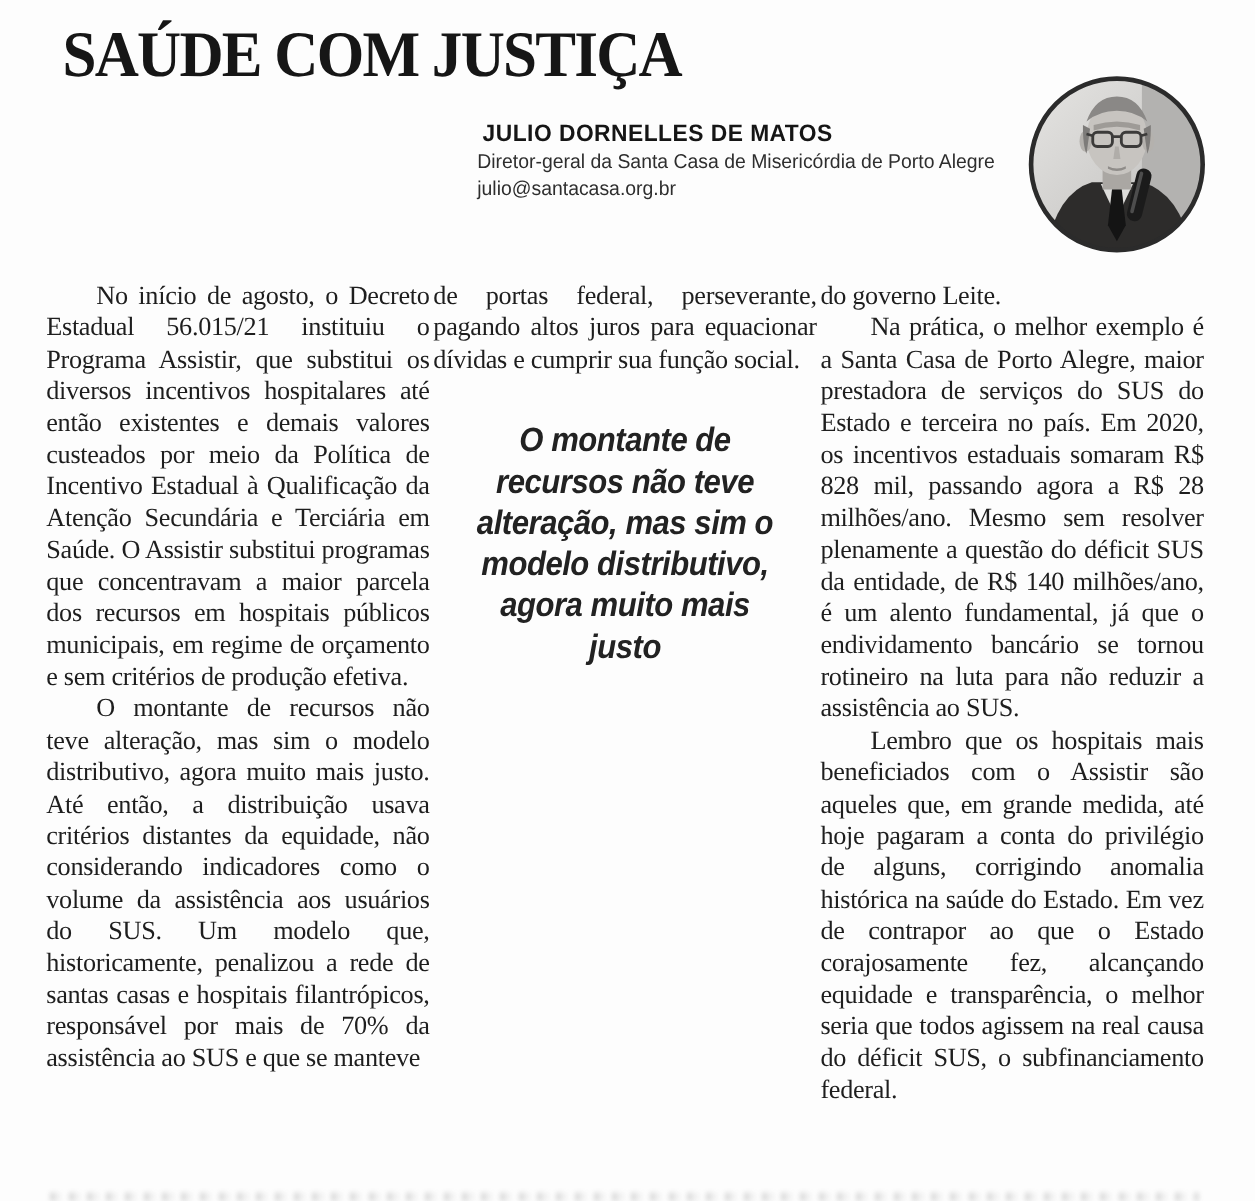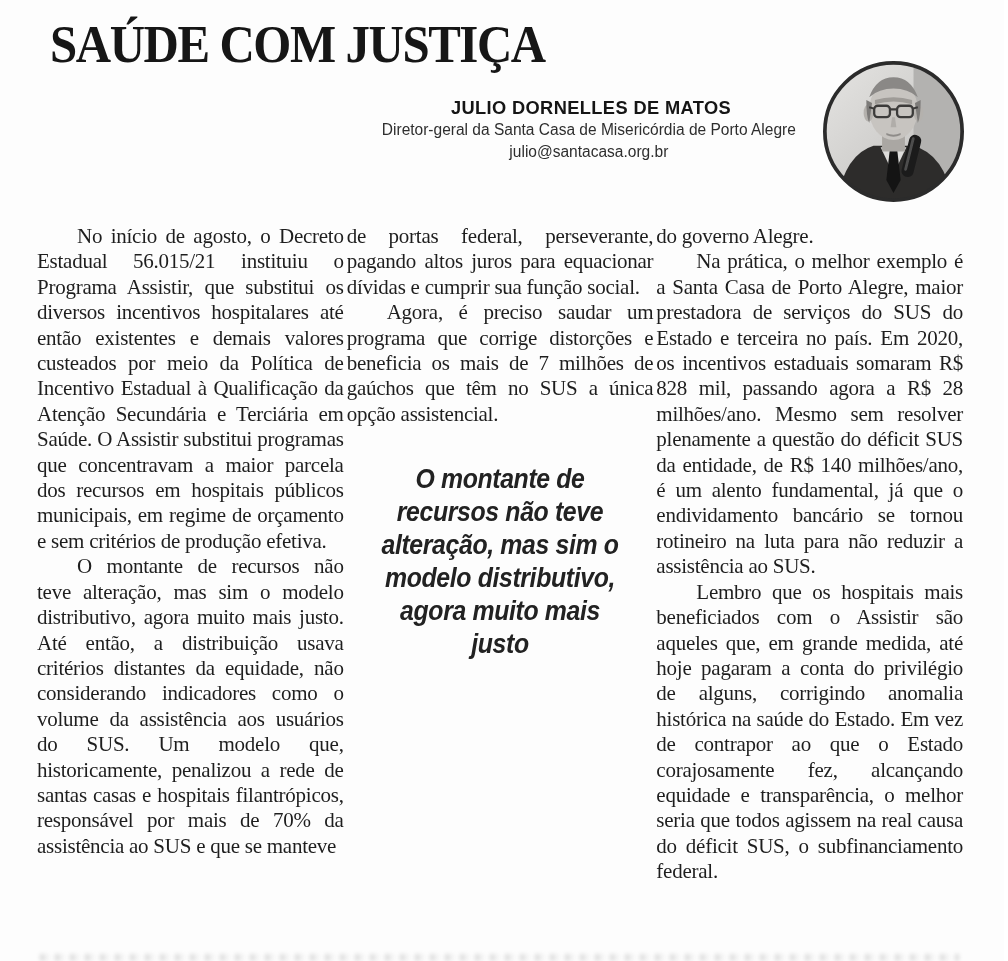--- a/index.html
+++ b/index.html
@@ -27,21 +27,21 @@
     line-height: 1.05;
     letter-spacing: -1.5px;
     color: #161616;
     transform: scaleX(0.94);
     transform-origin: left top;
     white-space: nowrap;
   }
   .byline {
     position: absolute;
     right: 208px; top: 97px;
-    text-align: center;
+    text-align: left;
     font-family: "Liberation Sans", "DejaVu Sans", sans-serif;
   }
   .byline .name {
     font-weight: 700;
     font-size: 19px;
     letter-spacing: 0.4px;
     color: #151515;
     transform: scaleX(0.96);
     transform-origin: right top;
   }
@@ -181,26 +181,25 @@
 
   <div class="columns">
 
     <div class="col">
       <p class="indent">No início de agosto, o Decreto Estadual 56.015/21 instituiu o Programa Assistir, que substitui os diversos incentivos hospitalares até então existentes e demais valores custeados por meio da Política de Incentivo Estadual à Qualificação da Atenção Secundária e Terciária em Saúde. O Assistir substitui programas que concentravam a maior parcela dos recursos em hospitais públicos municipais, em regime de orçamento e sem critérios de produção efetiva.</p>
       <p class="indent">O montante de recursos não teve alteração, mas sim o modelo distributivo, agora muito mais justo. Até então, a distribuição usava critérios distantes da equidade, não considerando indicadores como o volume da assistência aos usuários do SUS. Um modelo que, historicamente, penalizou a rede de santas casas e hospitais filantrópicos, responsável por mais de 70% da assistência ao SUS e que se manteve</p>
     </div>
 
     <div class="col">
       <p>de portas federal, perseverante, pagando altos juros para equacionar dívidas e cumprir sua função social.</p>
-      <p class="indent">Agora, é preciso saudar um programa que corrige distorções e beneficia os mais de 7 milhões de gaúchos que têm no SUS a única opção assistencial.</p>
       <div class="pull-quote">O montante de recursos não teve alteração, mas sim o modelo distributivo, agora muito mais justo</div>
     </div>
 
     <div class="col">
-      <p>do governo Alegre.</p>
+      <p>do governo Leite.</p>
       <p class="indent">Na prática, o melhor exemplo é a Santa Casa de Porto Alegre, maior prestadora de serviços do SUS do Estado e terceira no país. Em 2020, os incentivos estaduais somaram R$ 828 mil, passando agora a R$ 28 milhões/ano. Mesmo sem resolver plenamente a questão do déficit SUS da entidade, de R$ 140 milhões/ano, é um alento fundamental, já que o endividamento bancário se tornou rotineiro na luta para não reduzir a assistência ao SUS.</p>
       <p class="indent">Lembro que os hospitais mais beneficiados com o Assistir são aqueles que, em grande medida, até hoje pagaram a conta do privilégio de alguns, corrigindo anomalia histórica na saúde do Estado. Em vez de contrapor ao que o Estado corajosamente fez, alcançando equidade e transparência, o melhor seria que todos agissem na real causa do déficit SUS, o subfinanciamento federal.</p>
     </div>
 
   </div>
 
   <div class="scan-artifact"></div>
 
 </div>
 

